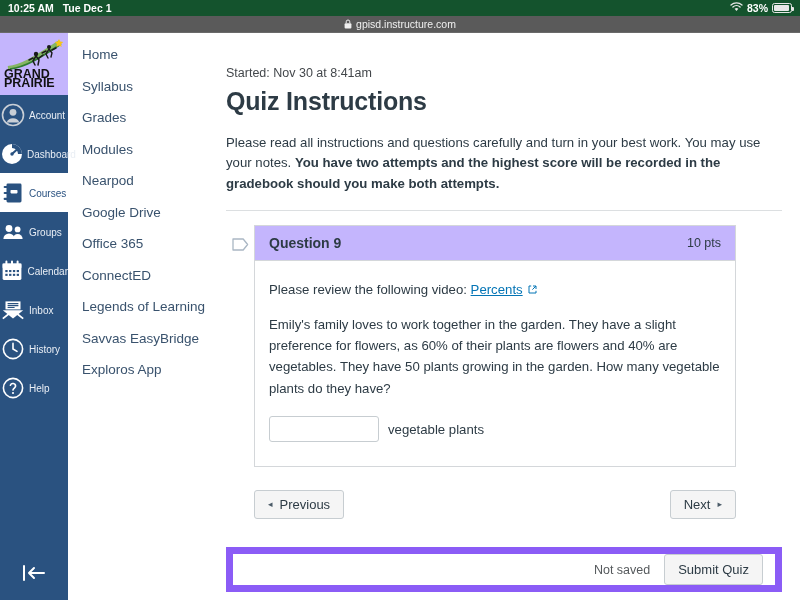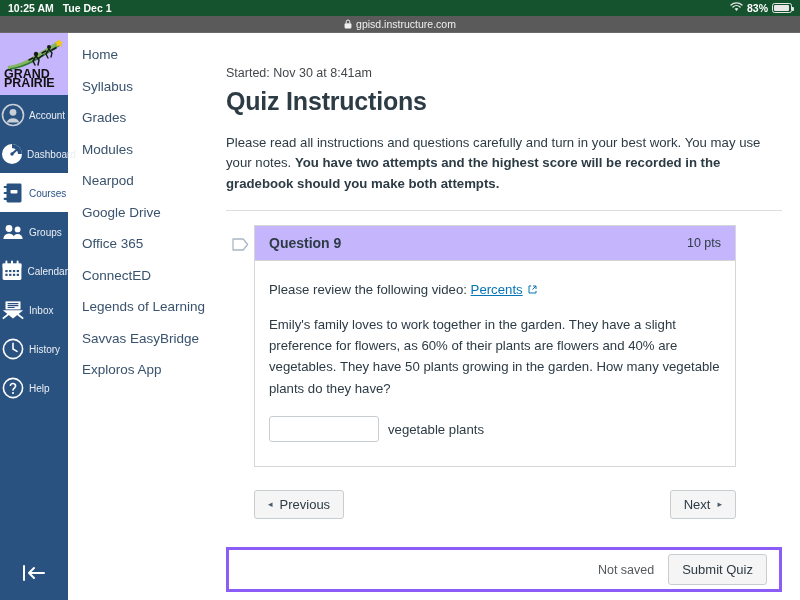--- a/index.html
+++ b/index.html
@@ -152,21 +152,21 @@
     background: #f5f5f5; border: 1px solid #c7cdd1; border-radius: 3px;
     padding: 6px 13px; font-size: 13px; color: #2d3b45;
     font-family: inherit; cursor: pointer;
     display: flex; align-items: center; gap: 7px;
   }
   .caret { font-size: 9px; line-height: 1; color: #4b5b68; }
 
   
   #submit-bar {
     margin: 28px 0 0 0; max-width: 556px;
-    border: 3px solid #8b5cf6; background: #ffffff;
+    border: 7px solid #8b5cf6; background: #ffffff;
     height: 45px;
     display: flex; align-items: center; justify-content: flex-end;
     gap: 14px; padding: 0 12px 0 0;
   }
   #not-saved { font-size: 12.5px; color: #55595c; }
   #submit-quiz {
     background: #f5f5f5; border: 1px solid #c7cdd1; border-radius: 3px;
     padding: 7px 13px; font-size: 13px; color: #2d3b45;
     font-family: inherit; cursor: pointer;
   }

